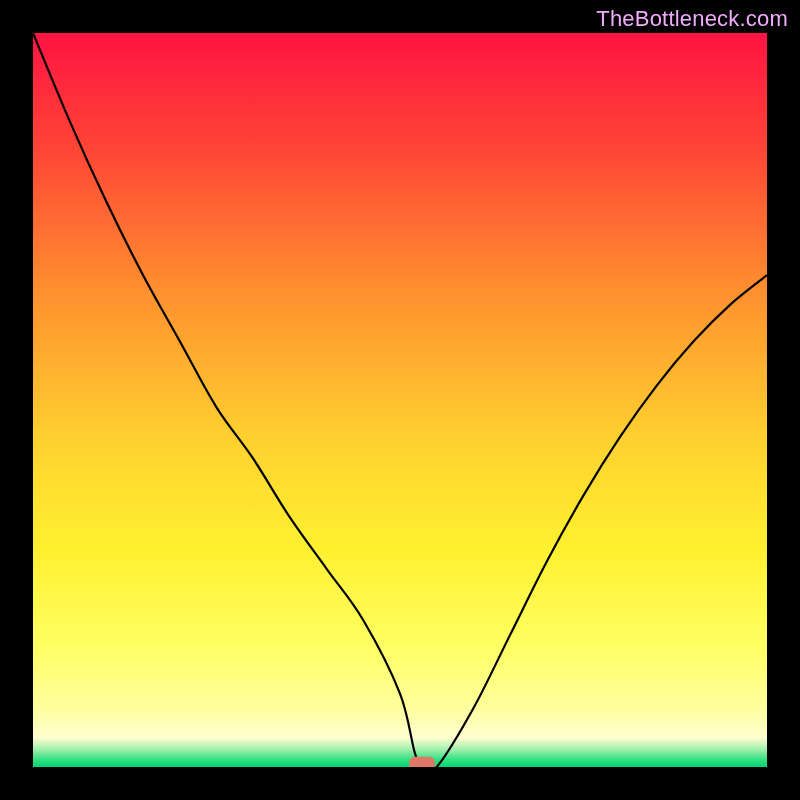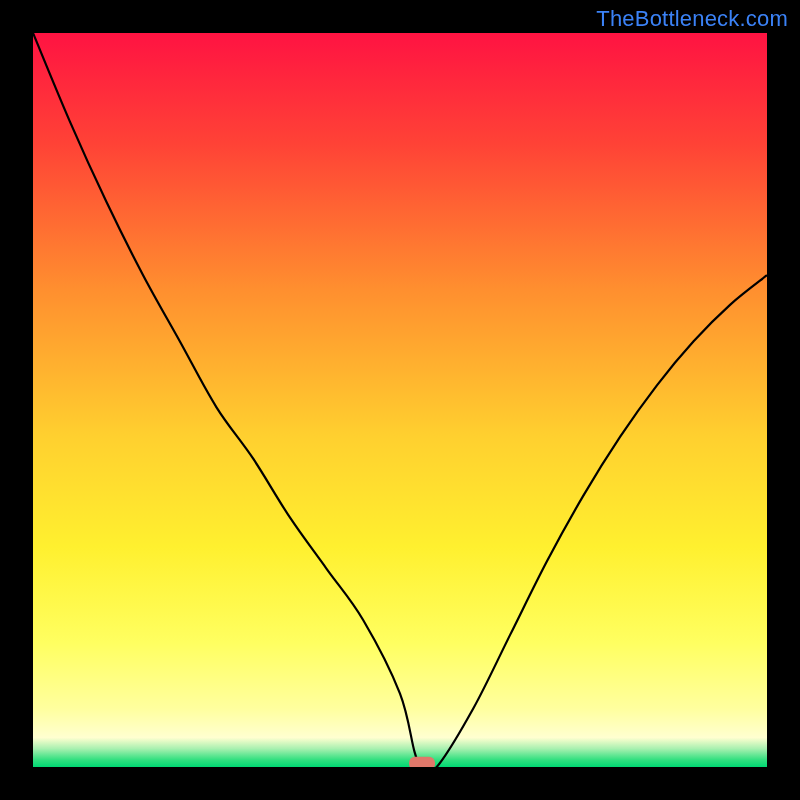--- a/index.html
+++ b/index.html
@@ -13,21 +13,21 @@
   .container {
     position: relative;
     width: 800px;
     height: 800px;
     background: #000;
   }
   .watermark {
     position: absolute;
     top: 6px;
     right: 12px;
-    color: #3b82f6;
+    color: #f0abfc;
     font-size: 22px;
     font-weight: 500;
     z-index: 10;
     letter-spacing: 0.2px;
   }
   .plot {
     position: absolute;
     top: 33px;
     left: 33px;
     width: 734px;

